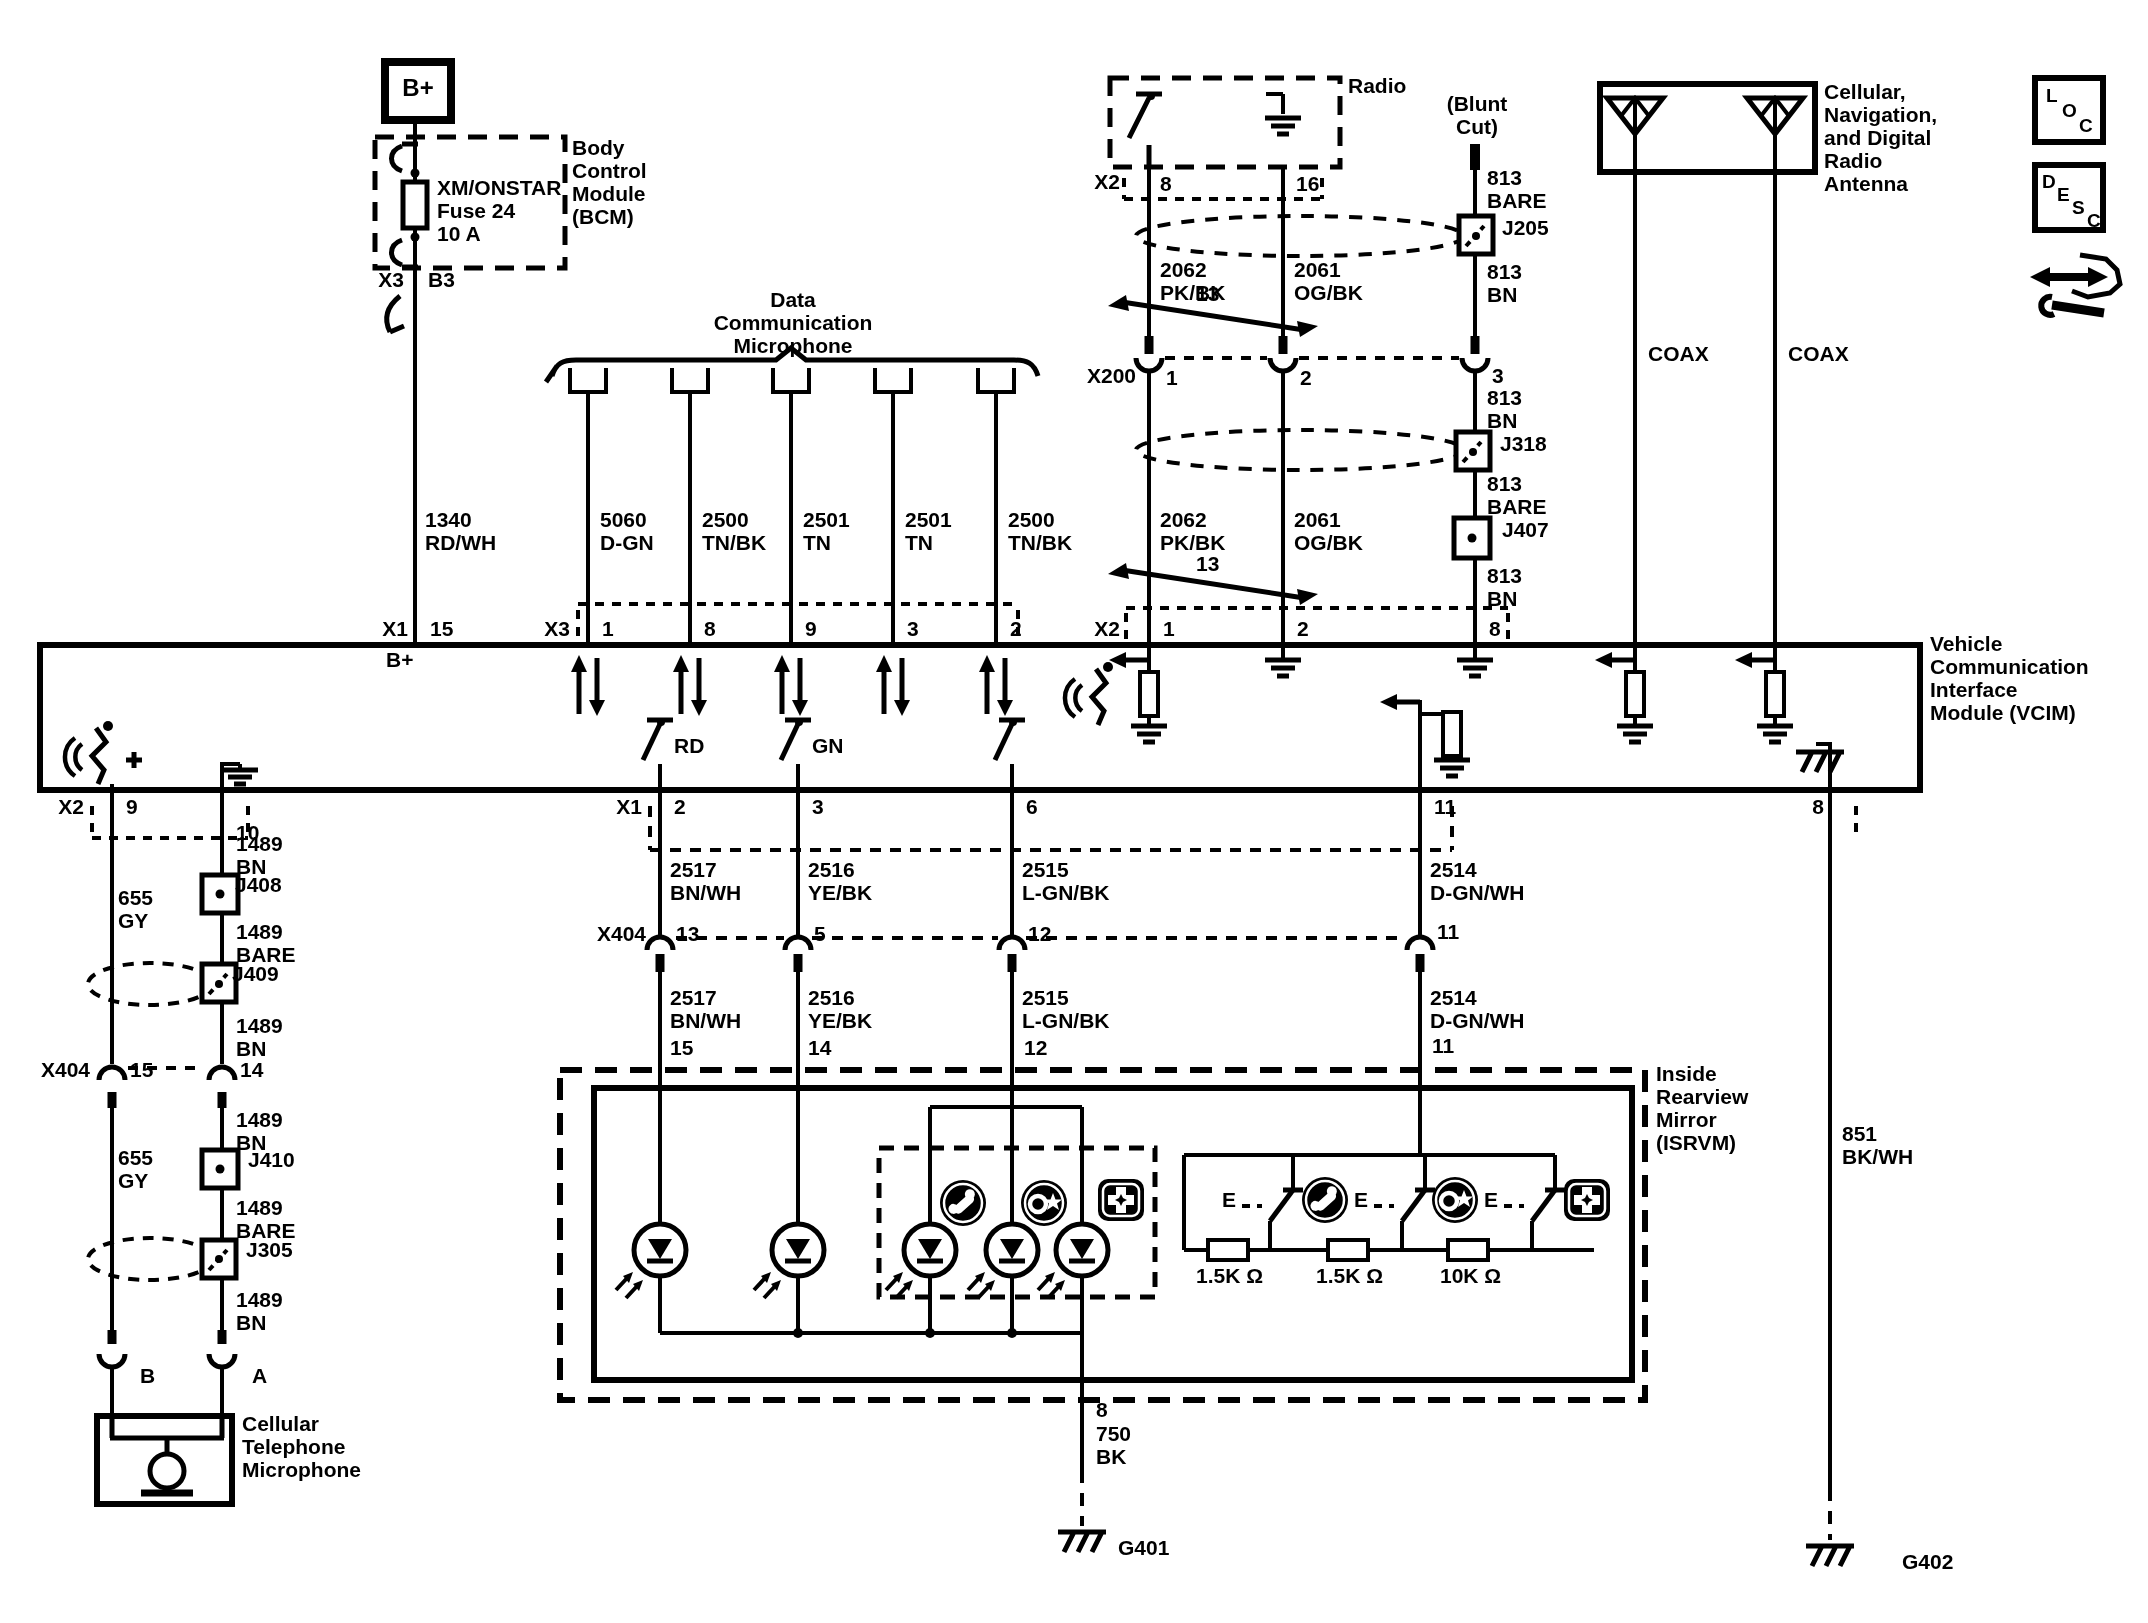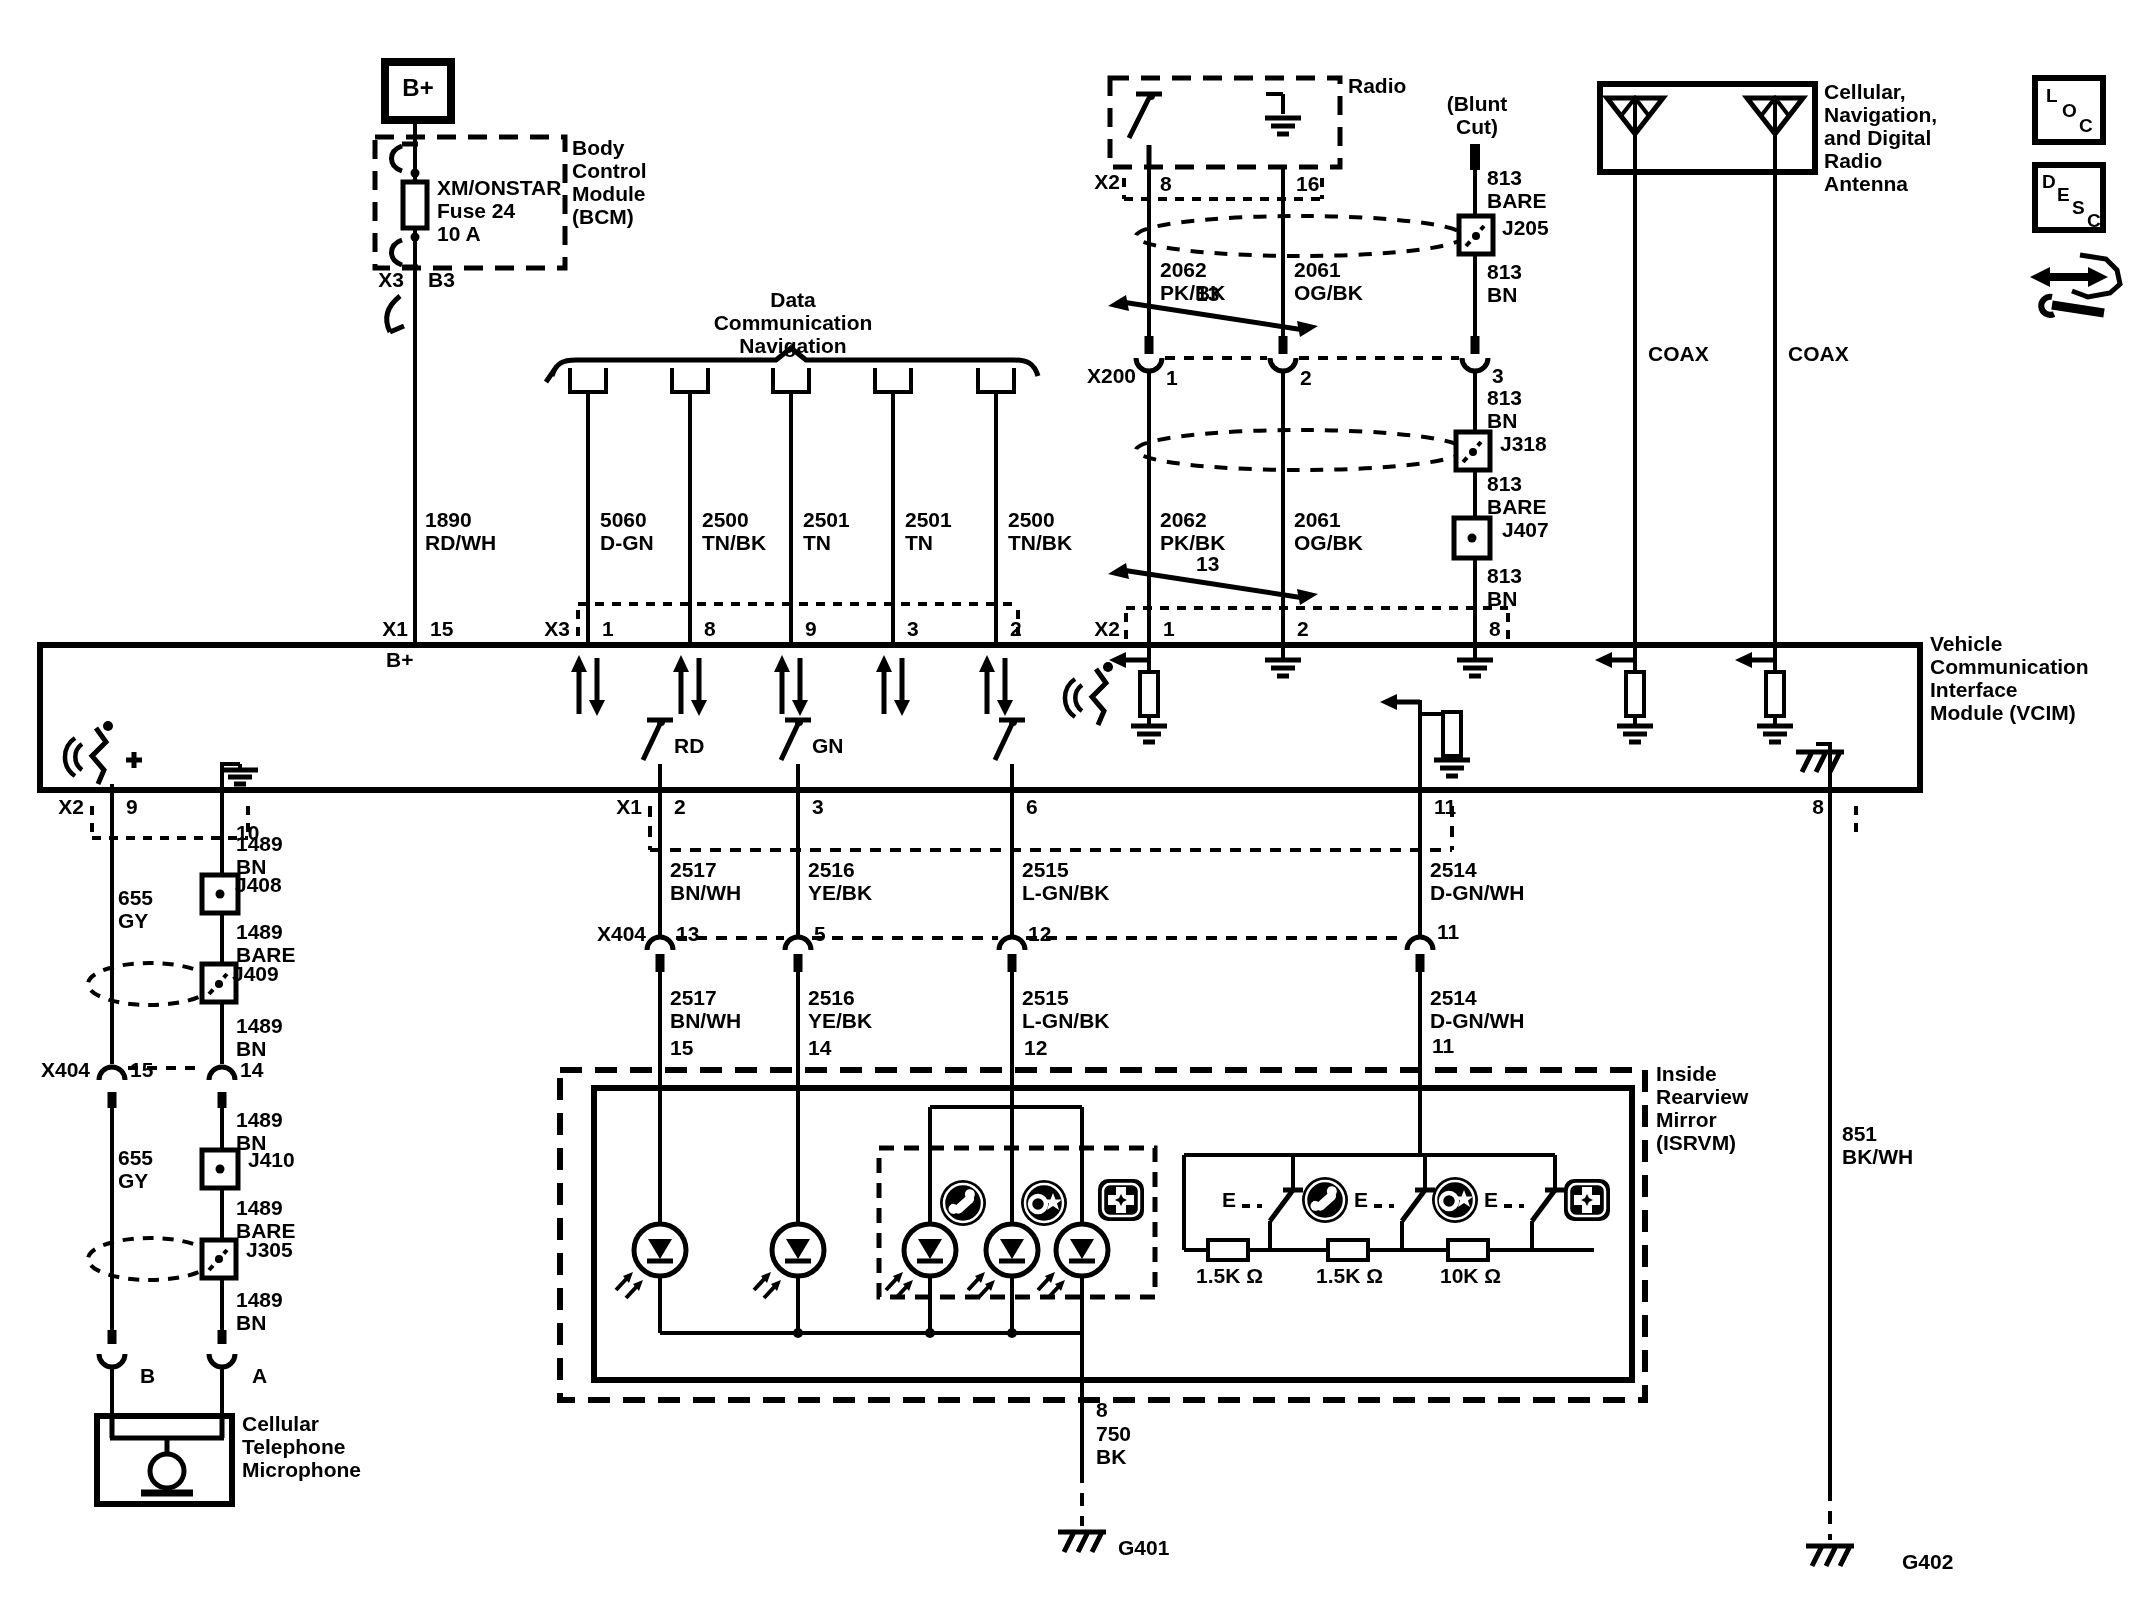--- a/index.html
+++ b/index.html
@@ -396,29 +396,29 @@
 <div class="t big ctr" style="left:418px;top:76px">B+</div>
 <div class="t" style="left:437px;top:176px">XM/ONSTAR
 Fuse 24
 10 A</div>
 <div class="t" style="left:572px;top:136px">Body
 Control
 Module
 (BCM)</div>
 <div class="t ra" style="left:404px;top:268px">X3</div>
 <div class="t" style="left:428px;top:268px">B3</div>
-<div class="t" style="left:425px;top:508px">1890
+<div class="t" style="left:425px;top:508px">1340
 RD/WH</div>
 <div class="t ra" style="left:408px;top:617px">X1</div>
 <div class="t" style="left:430px;top:617px">15</div>
 <div class="t" style="left:386px;top:648px">B+</div>
 
 <div class="t ctr" style="left:793px;top:288px;text-align:center">Data
 Communication
-Navigation</div>
+Microphone</div>
 <div class="t ra" style="left:570px;top:617px">X3</div>
 <div class="t" style="left:602px;top:617px">1</div>
 <div class="t" style="left:704px;top:617px">8</div>
 <div class="t" style="left:805px;top:617px">9</div>
 <div class="t" style="left:907px;top:617px">3</div>
 <div class="t" style="left:1010px;top:617px">2</div>
 <div class="t" style="left:600px;top:508px">5060
 D-GN</div>
 <div class="t" style="left:702px;top:508px">2500
 TN/BK</div>

